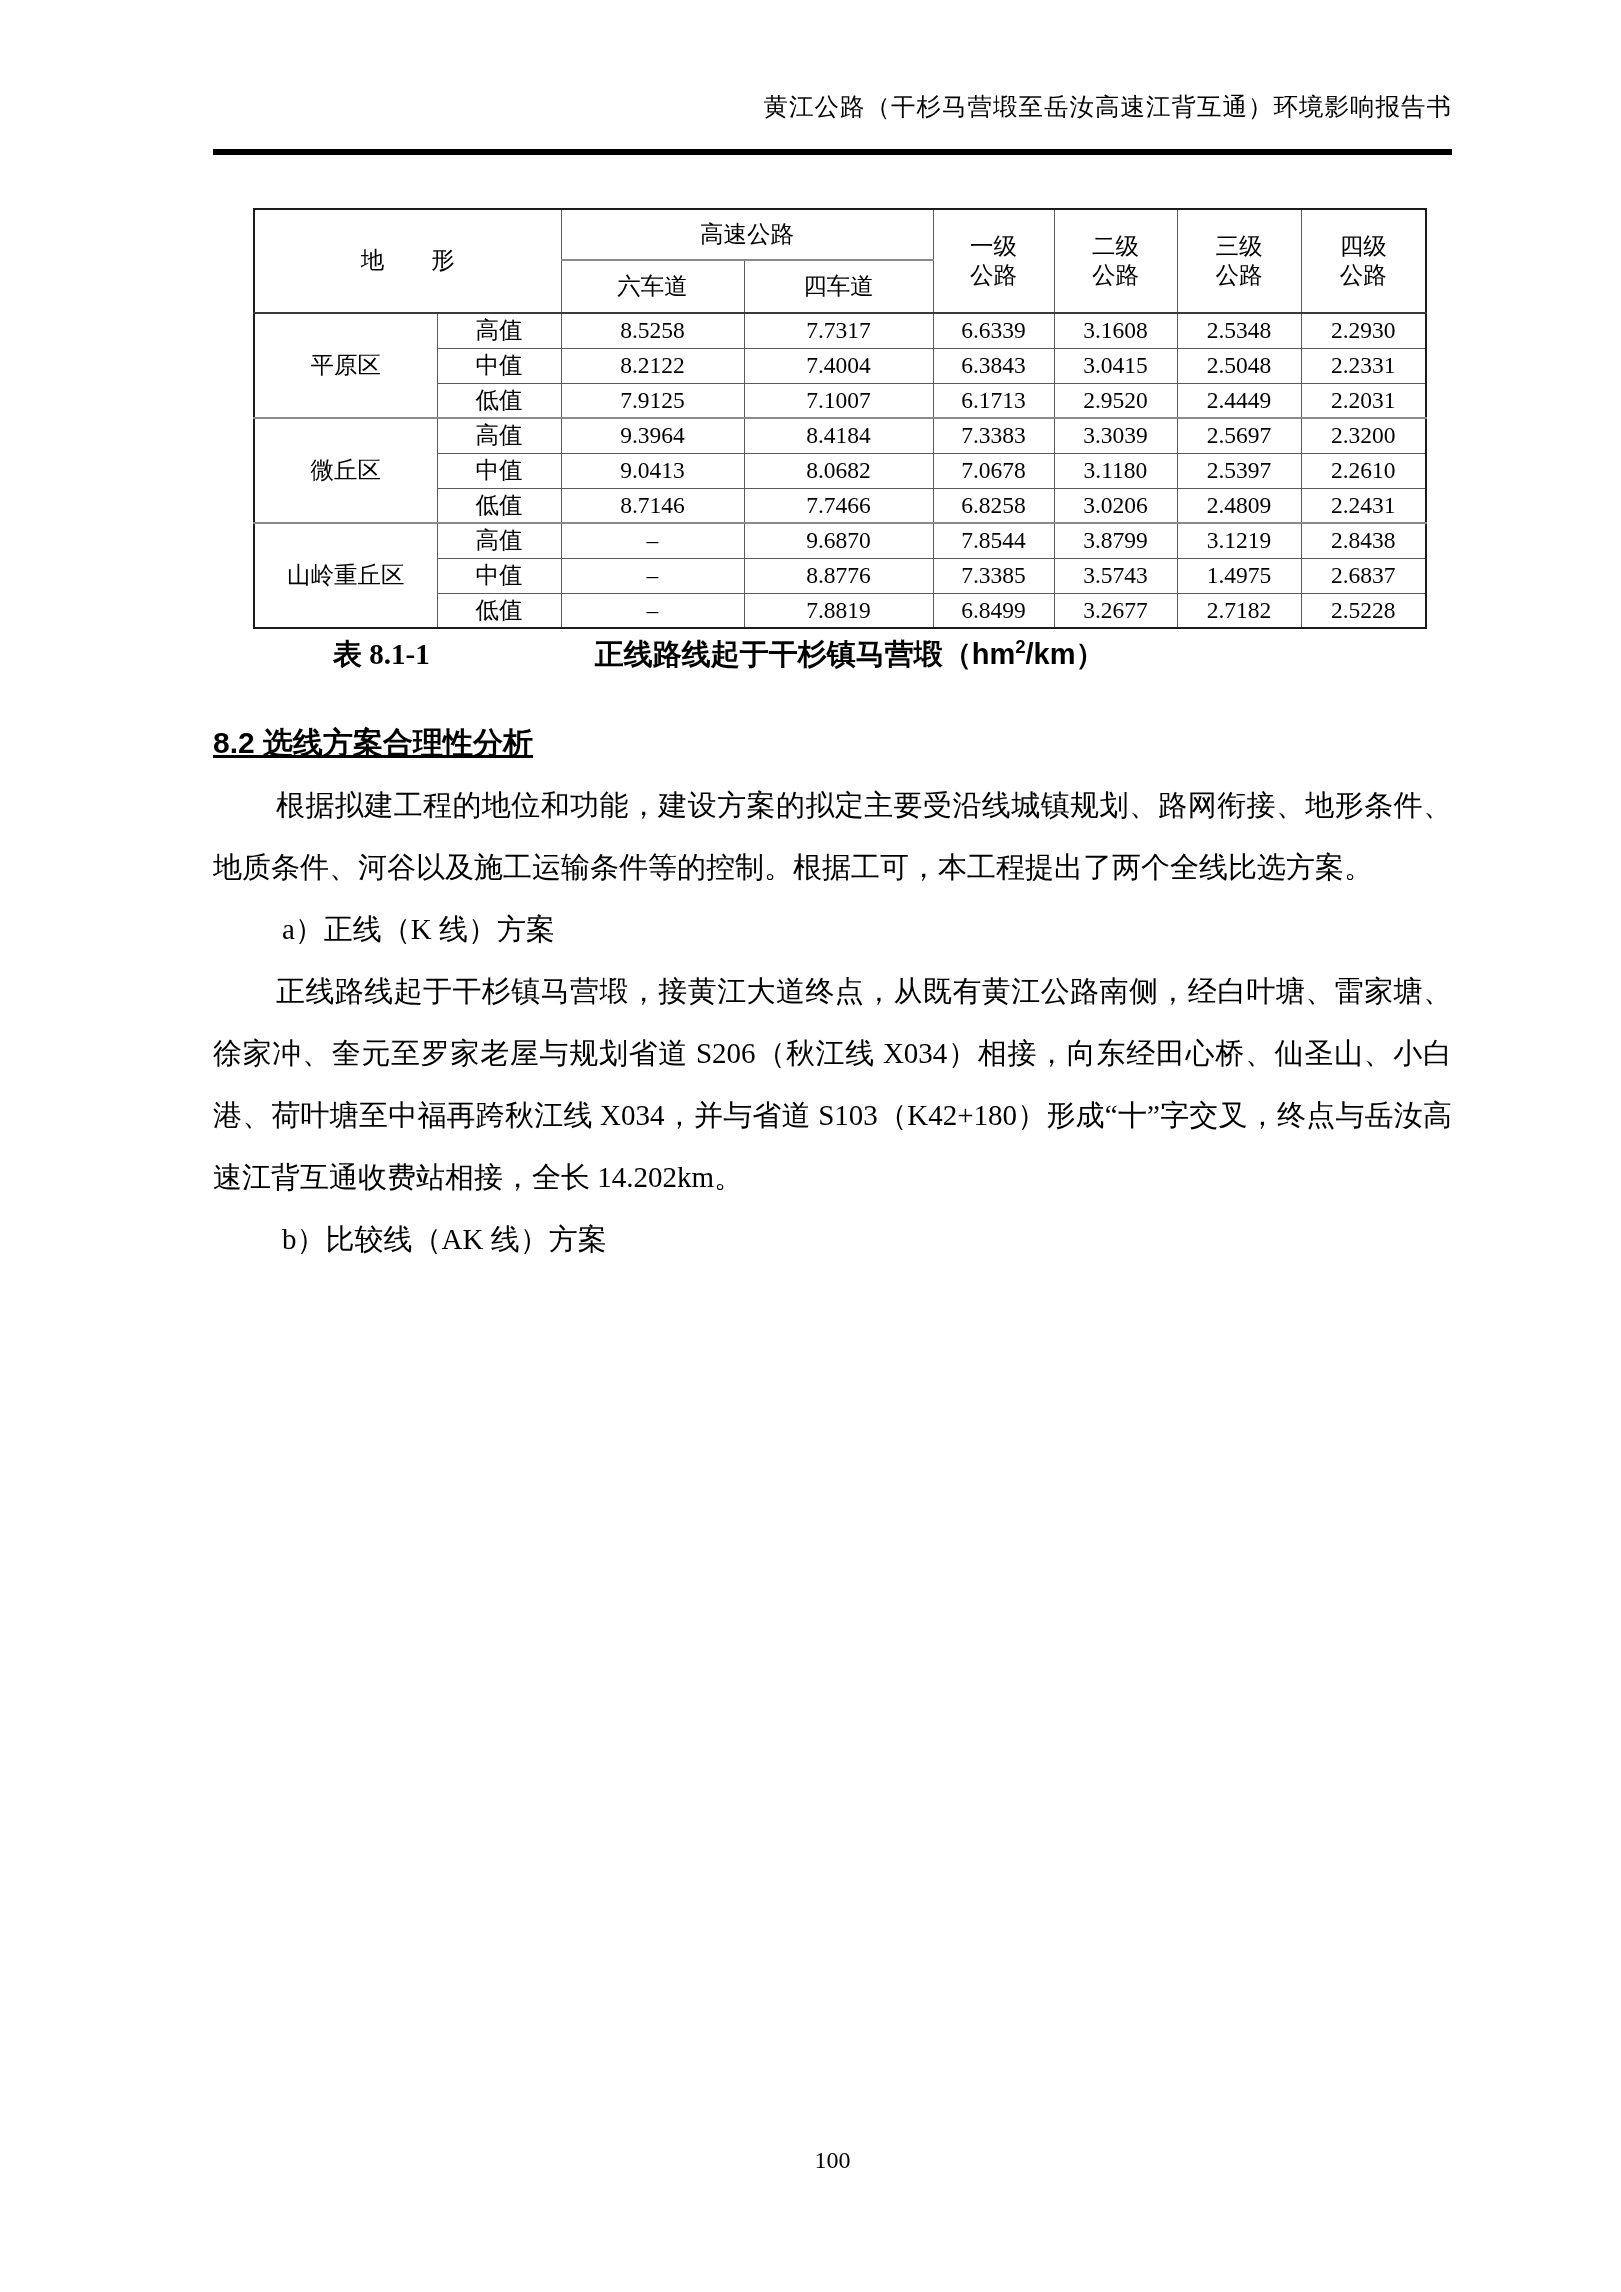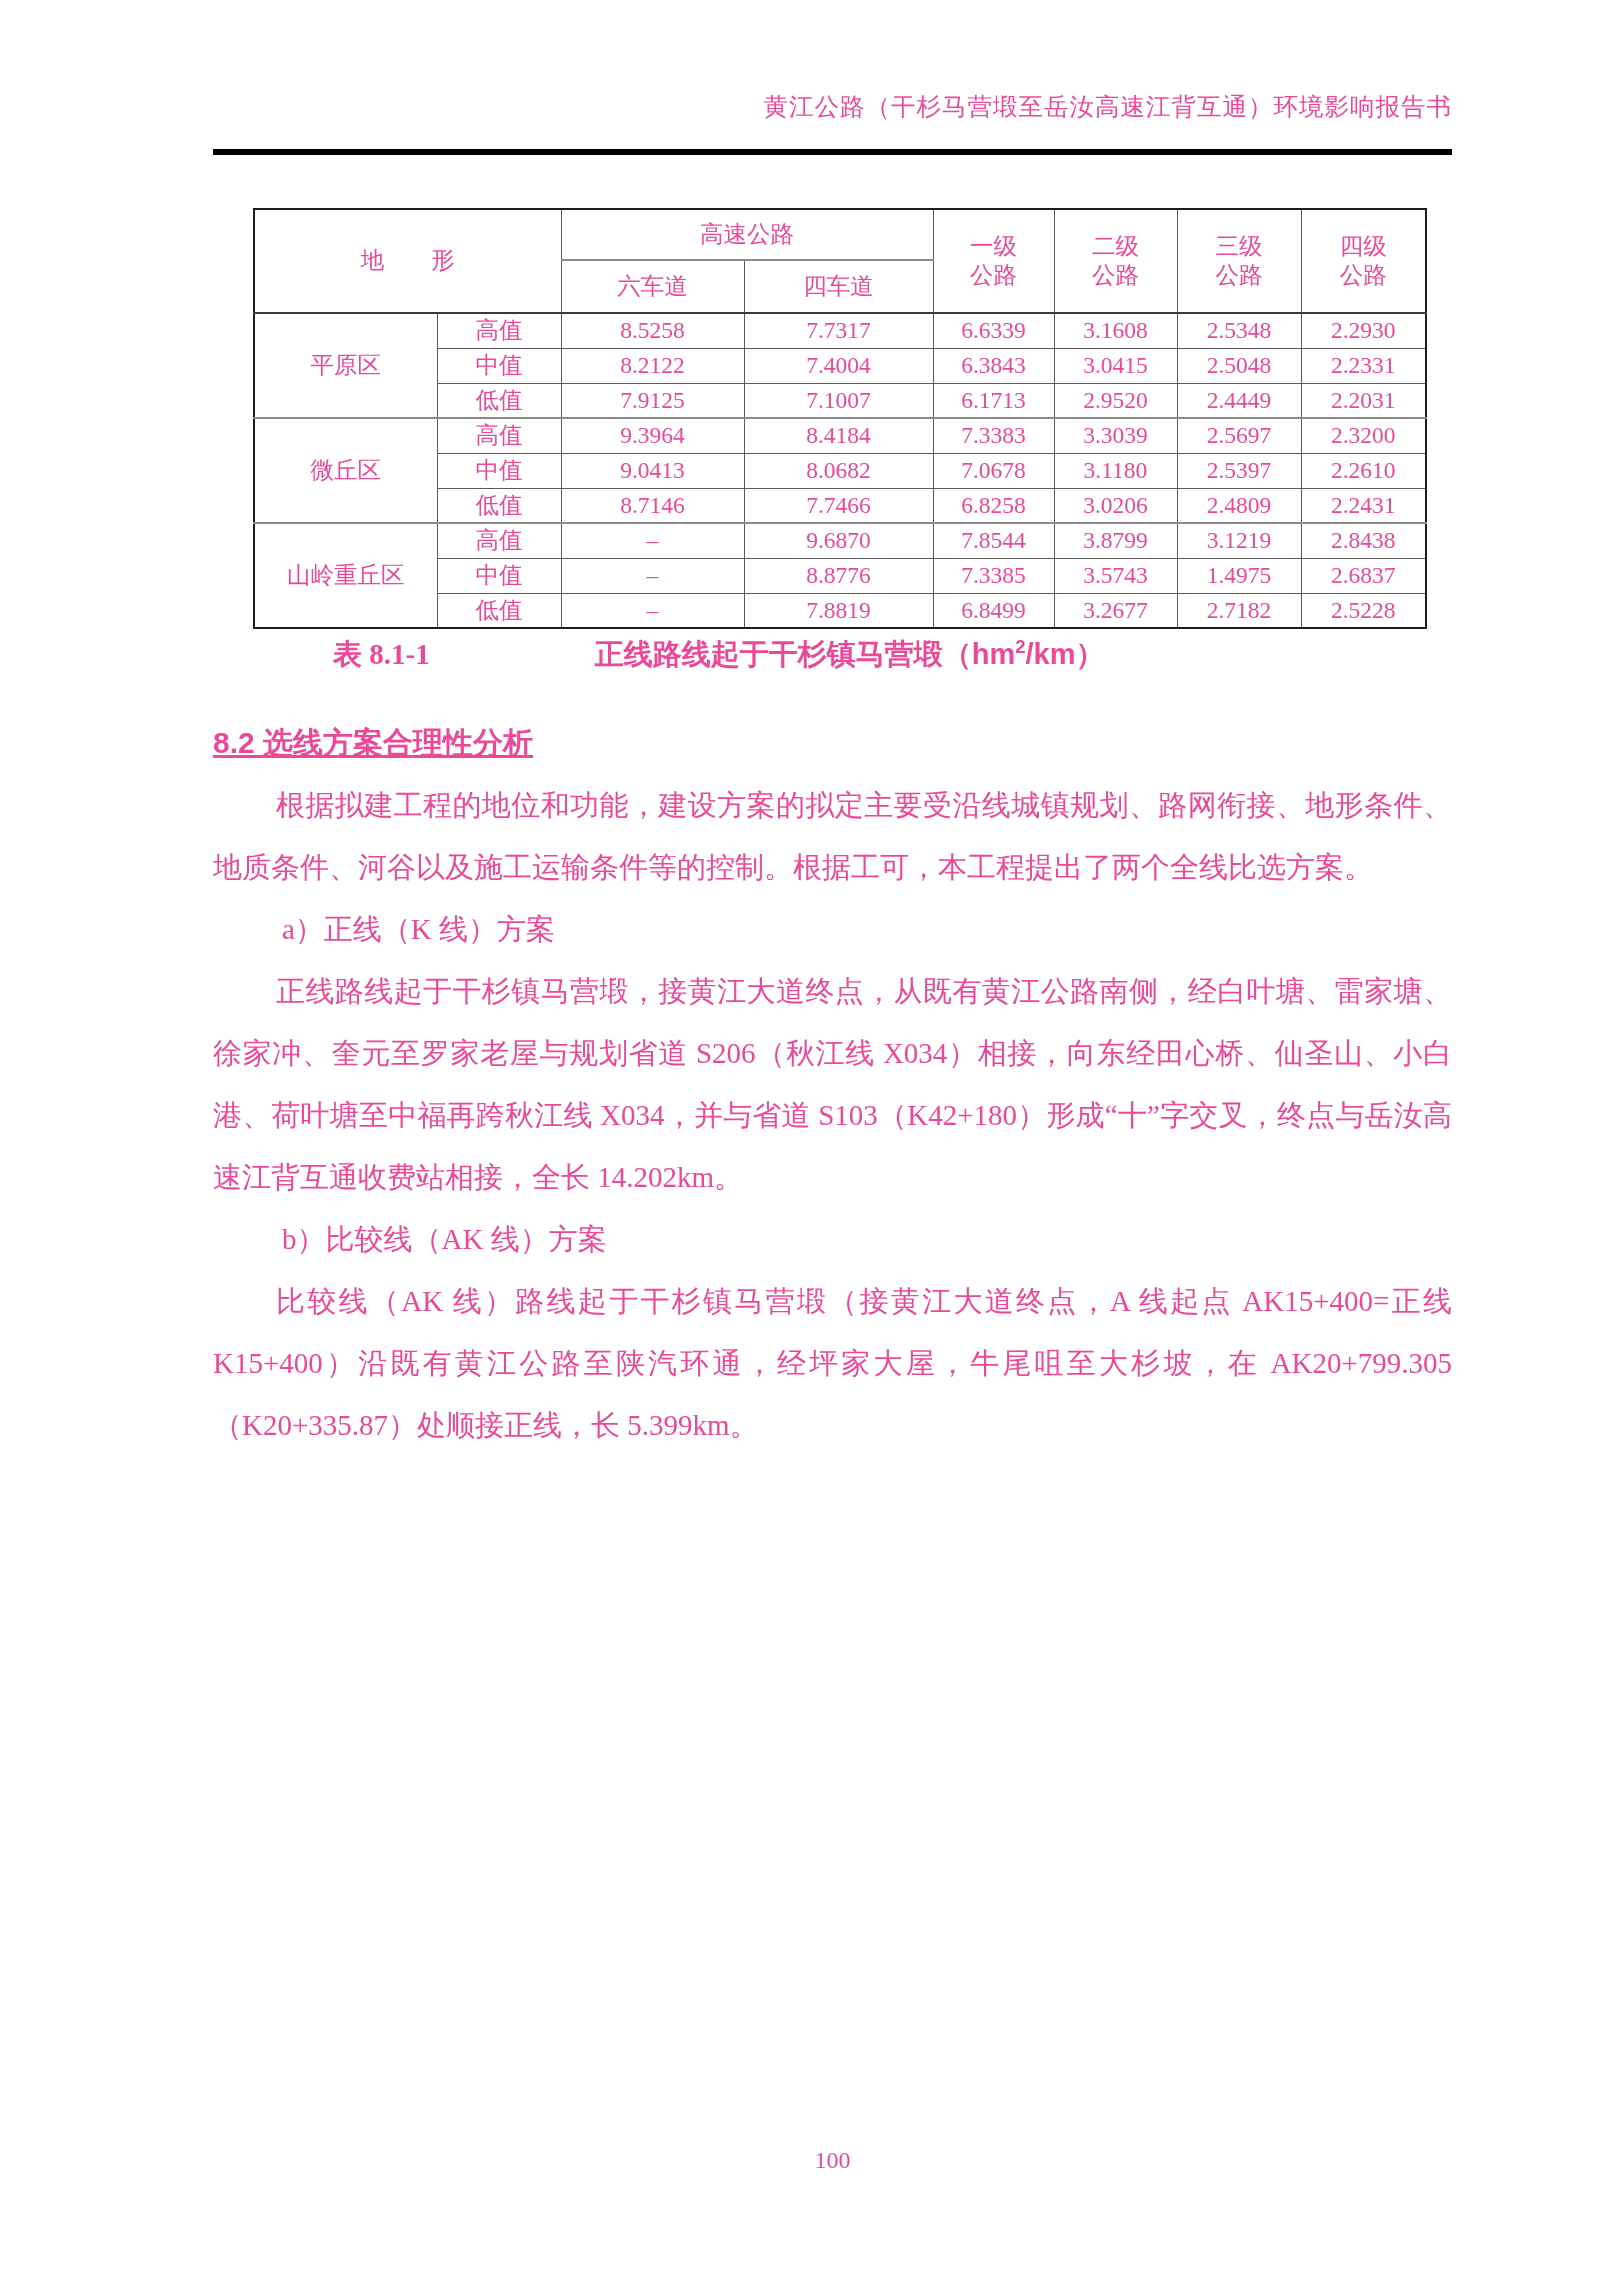--- a/index.html
+++ b/index.html
@@ -1,21 +1,21 @@
 <!DOCTYPE html>
 <html><head>
 <meta charset="utf-8">
 <style>
   html,body { margin:0; padding:0; }
   .page {
     position: relative;
     width: 1621px;
     height: 2293px;
     background: #ffffff;
-    color: #ec4899;
+    color: #000000;
     font-family: "Liberation Serif", "DejaVu Serif", serif;
     overflow: hidden;
   }
   .running-header {
     position: absolute;
     top: 90px; left: 213px; width: 1239px;
     text-align: right;
     font-size: 24.5px;
     letter-spacing: 1px;
     white-space: nowrap;
@@ -226,19 +226,18 @@
     <span class="caption-label">表 8.1-1</span>
     <span class="caption-title"><span>正线路线起于干杉镇马营塅（hm</span><sup>2</sup><span>/km）</span></span>
   </div>
 
   <div class="body-text">
     <p class="flush heading-2">8.2 选线方案合理性分析</p>
     <p>根据拟建工程的地位和功能，建设方案的拟定主要受沿线城镇规划、路网衔接、地形条件、地质条件、河谷以及施工运输条件等的控制。根据工可，本工程提出了两个全线比选方案。</p>
     <p class="item-line">a）正线（K 线）方案</p>
     <p>正线路线起于干杉镇马营塅，接黄江大道终点，从既有黄江公路南侧，经白叶塘、雷家塘、徐家冲、奎元至罗家老屋与规划省道 S206（秋江线 X034）相接，向东经田心桥、仙圣山、小白港、荷叶塘至中福再跨秋江线 X034，并与省道 S103（K42+180）形成“十”字交叉，终点与岳汝高速江背互通收费站相接，全长 14.202km。</p>
     <p class="item-line">b）比较线（AK 线）方案</p>
-    <p>比较线（AK 线）路线起于干杉镇马营塅（接黄江大道终点，A 线起点 AK15+400=正线 K15+400）沿既有黄江公路至陕汽环通，经坪家大屋，牛尾咀至大杉坡，在 AK20+799.305（K20+335.87）处顺接正线，长 5.399km。</p>
   </div>
 
   <div class="page-number">100</div>
 
 </div>
 
 
 </body></html>

